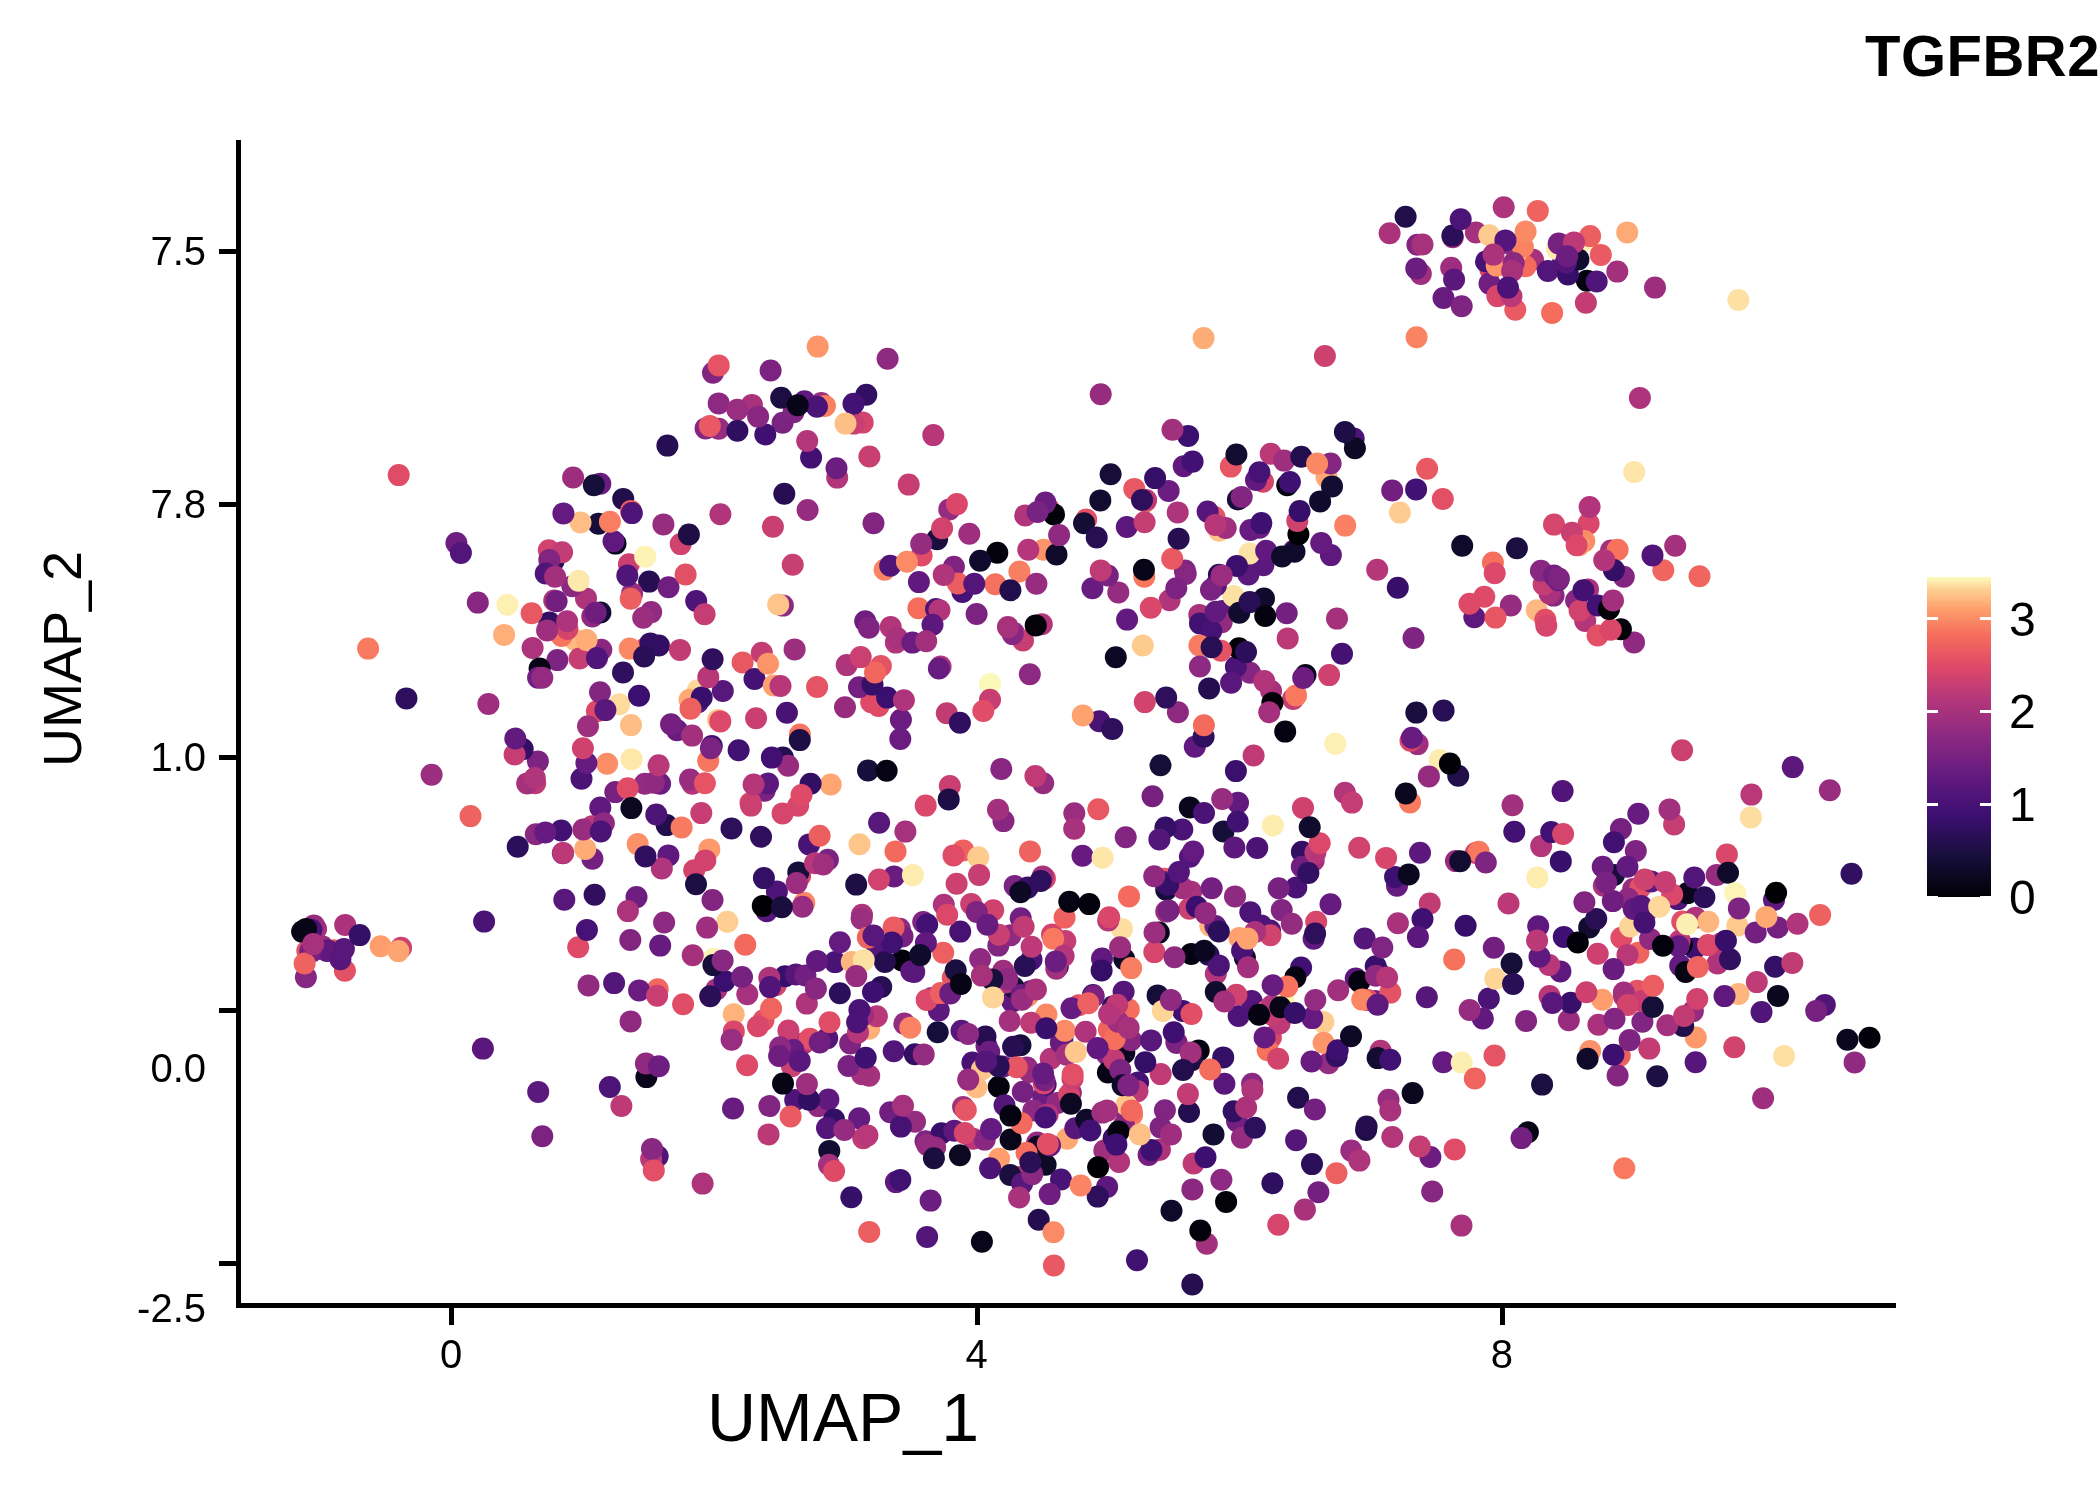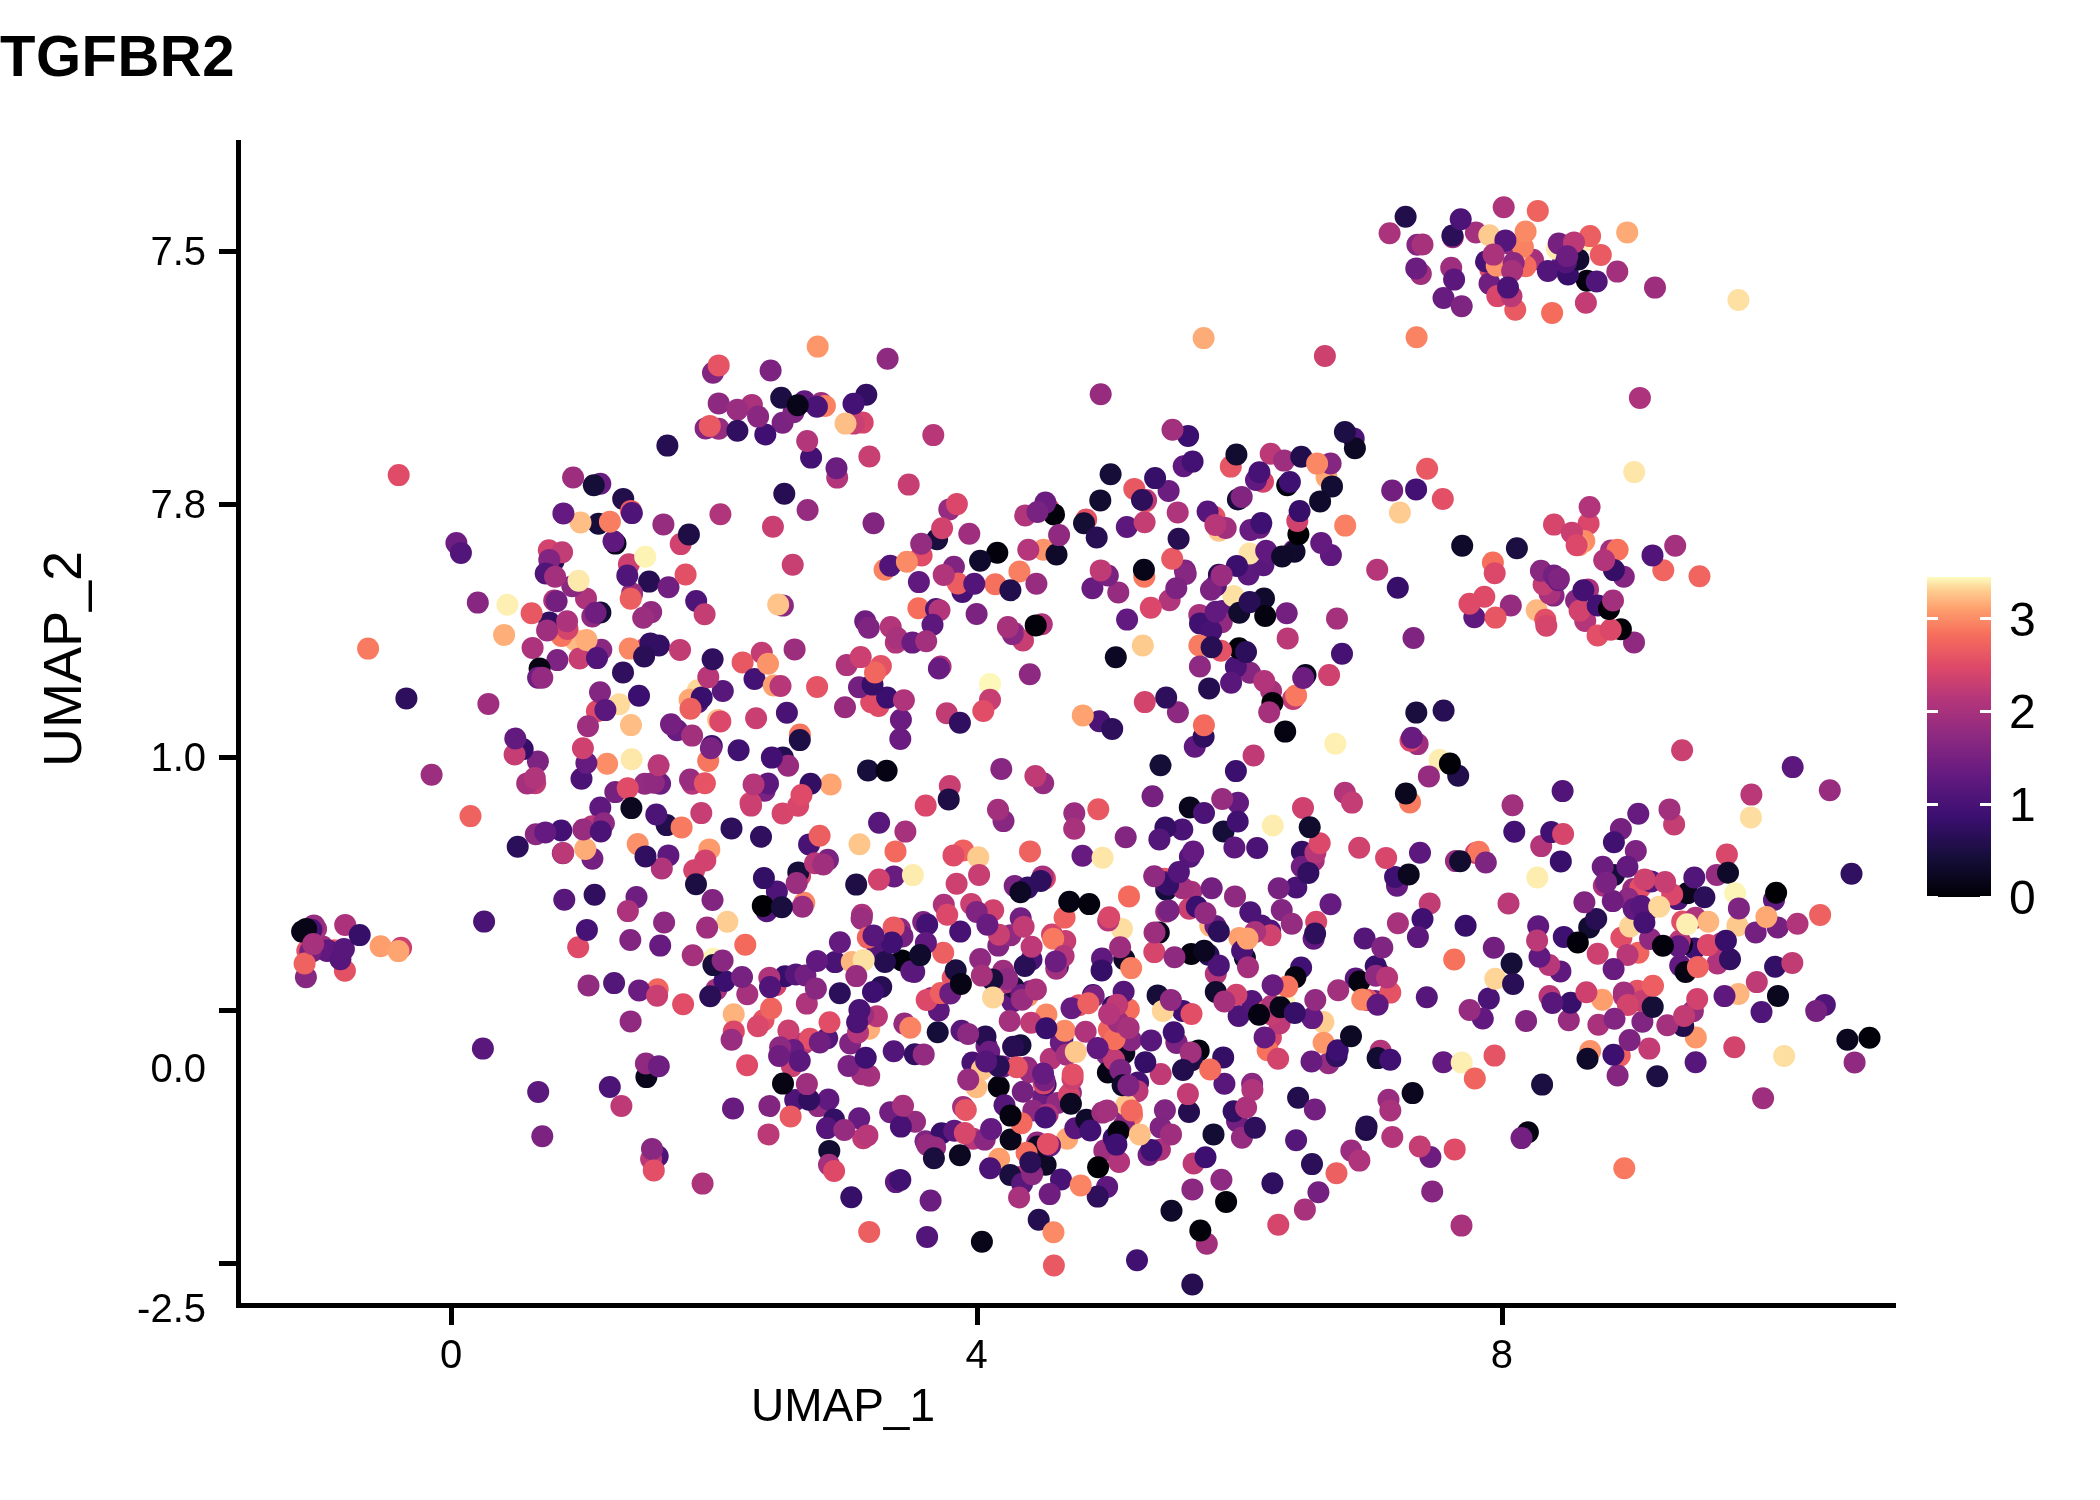--- a/index.html
+++ b/index.html
@@ -18,21 +18,21 @@
     position: relative;
     width: 2100px;
     height: 1500px;
     background: #ffffff;
   }
   #plot-title {
     position: absolute;
     left: 0;
     top: 22px;
     width: 2100px;
-    text-align: left;
+    text-align: right;
     font-size: 58px;
     font-weight: bold;
     letter-spacing: 0.5px;
     color: #000000;
   }
   
   #y-axis-title {
     position: absolute;
     left: -248px;
     top: 628px;
@@ -42,21 +42,21 @@
     color: #000000;
     transform: rotate(-90deg);
     transform-origin: center center;
   }
   #x-axis-title {
     position: absolute;
     left: 236px;
     top: 1378px;
     width: 1214px;
     text-align: center;
-    font-size: 46px;
+    font-size: 68px;
     color: #000000;
   }
   
   .axis-line {
     position: absolute;
     background: #000000;
   }
   #y-axis-line {
     left: 236px;
     top: 140px;

